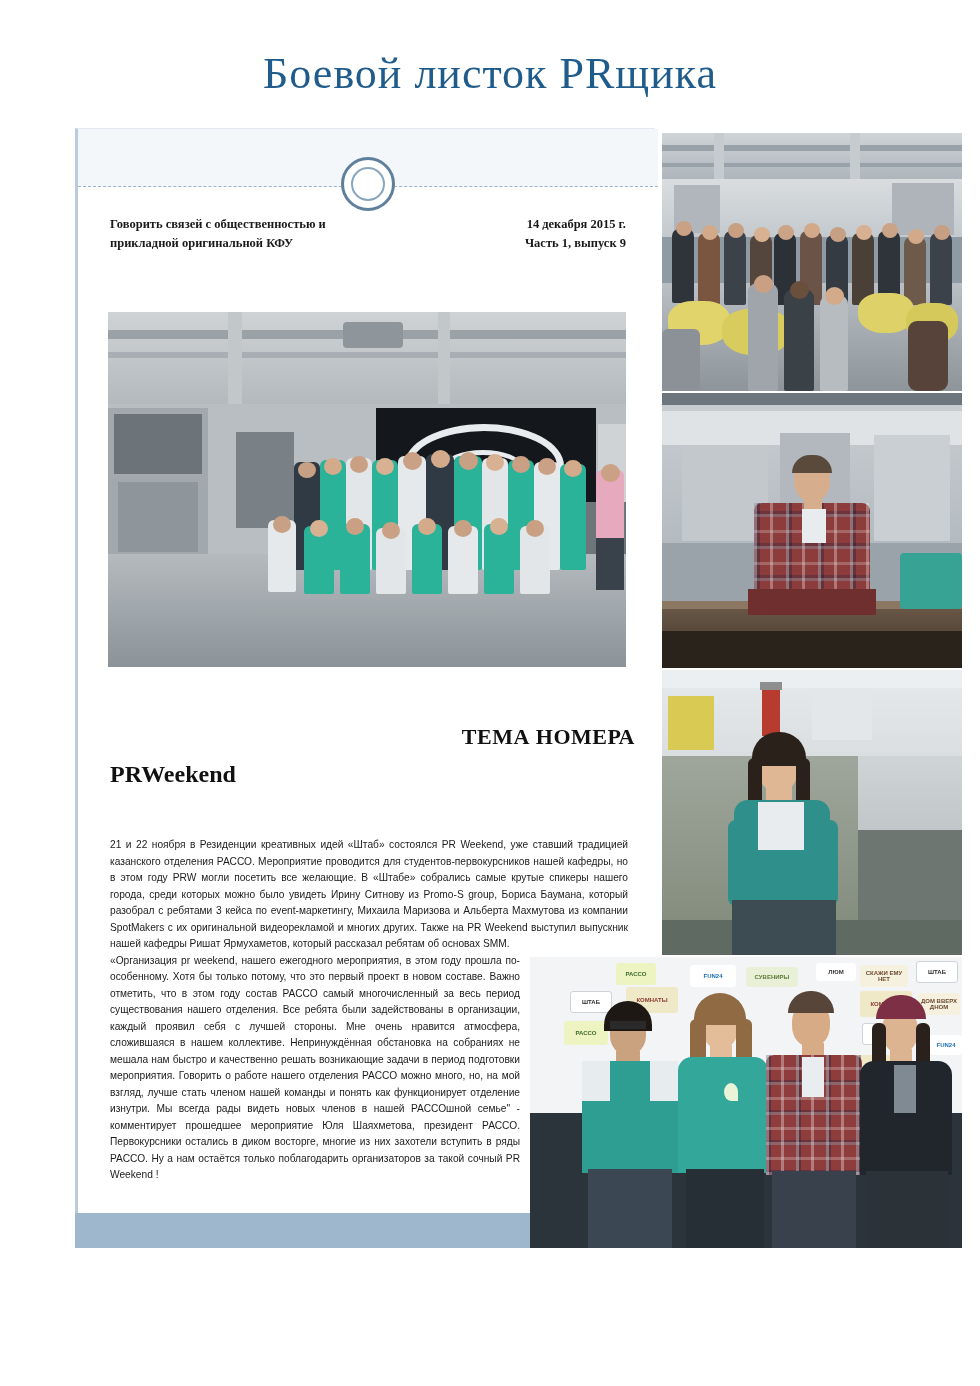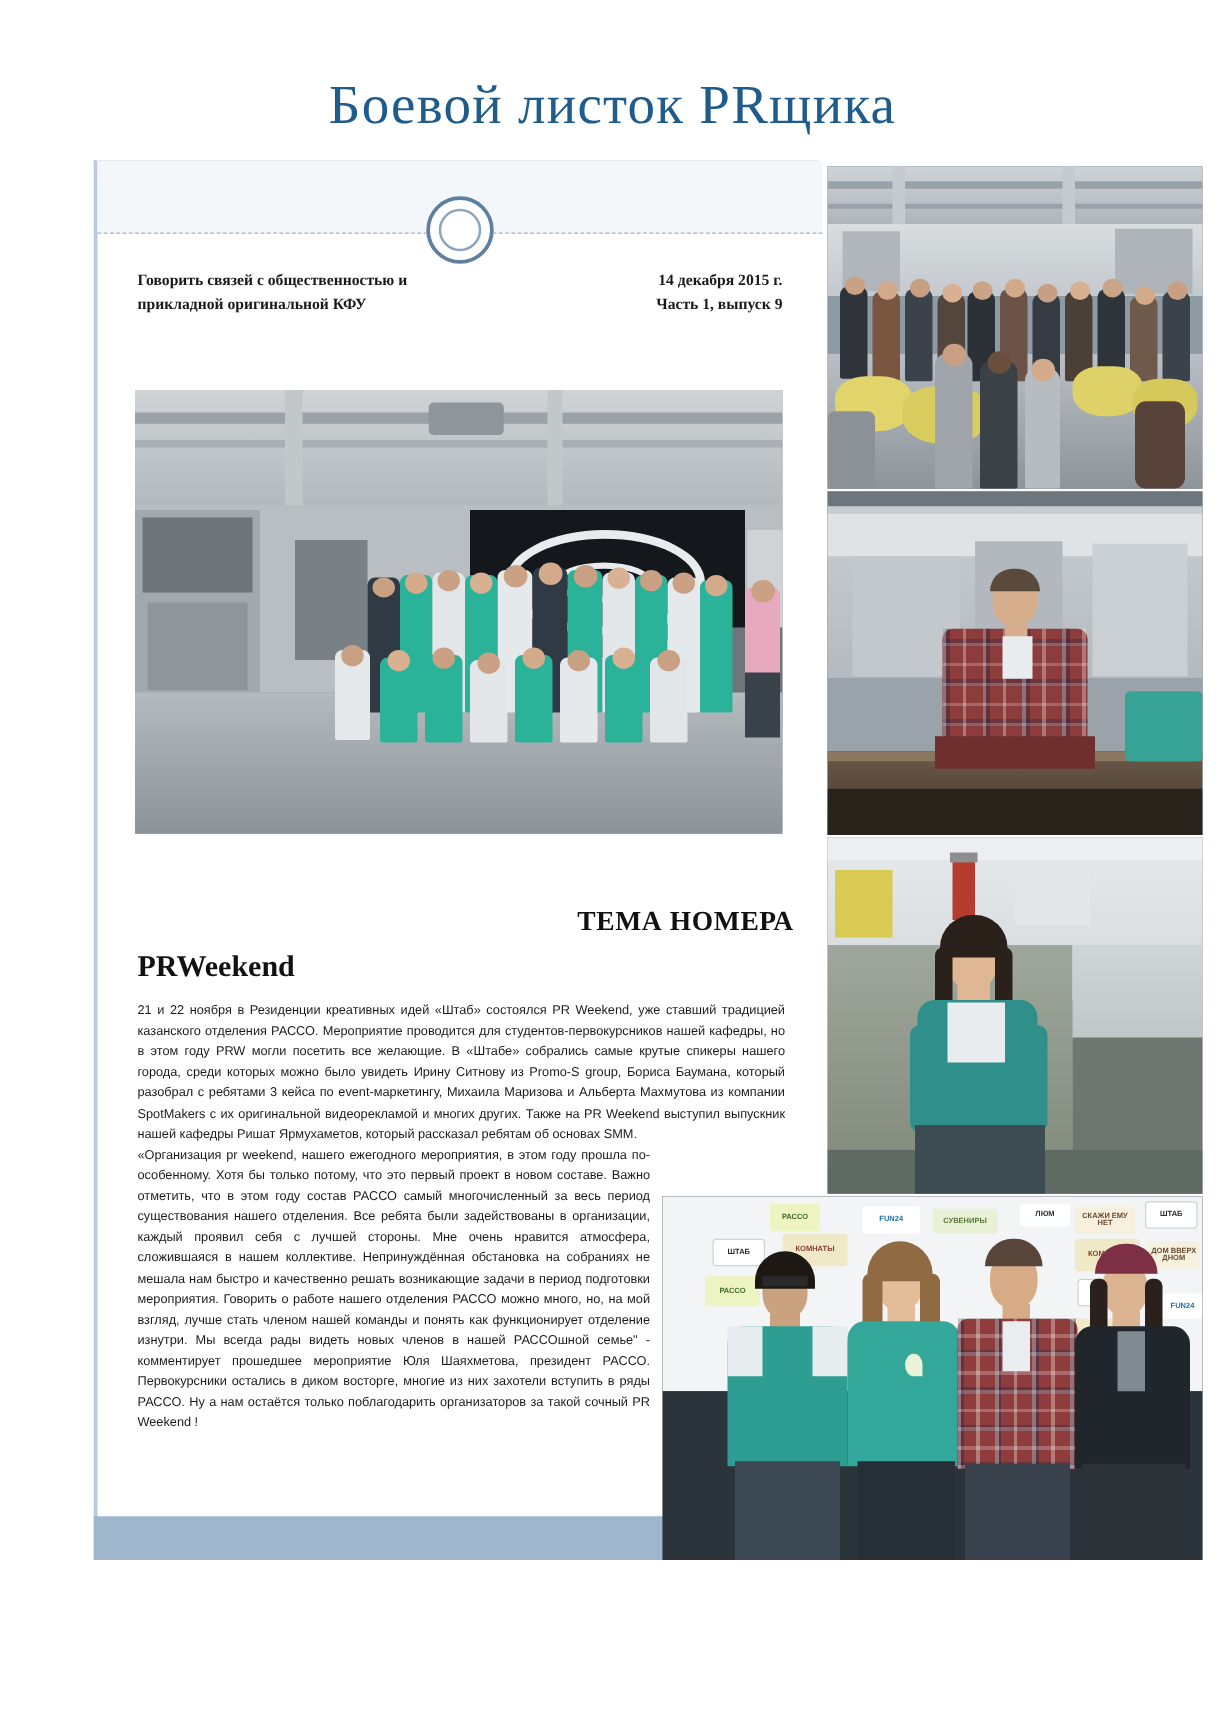--- a/index.html
+++ b/index.html
@@ -20,21 +20,21 @@
     left: 0;
     width: 980px;
     text-align: center;
   }
   .masthead-title {
     font-family: "Liberation Serif", serif;
     font-size: 44px;
     color: #1f5c8b;
     letter-spacing: 1px;
     font-weight: normal;
-    margin: 10px;
+    margin: 0;
   }
 
   
   .sheet {
     position: absolute;
     left: 75px;
     top: 128px;
     width: 580px;
     height: 1120px;
     background: #ffffff;
@@ -110,21 +110,21 @@
     font-family: "Liberation Serif", serif;
     font-size: 24px;
     font-weight: bold;
     color: #111;
   }
 
   
   .body-text {
     position: absolute;
     left: 32px;
-    top: 672px;
+    top: 708px;
     width: 518px;
     font-size: 10.2px;
     line-height: 1.62;
     color: #1b1b1b;
     text-align: justify;
   }
   .body-text p { margin: 0; }
   .body-text p.narrow { width: 410px; text-align: justify; }
 
   

